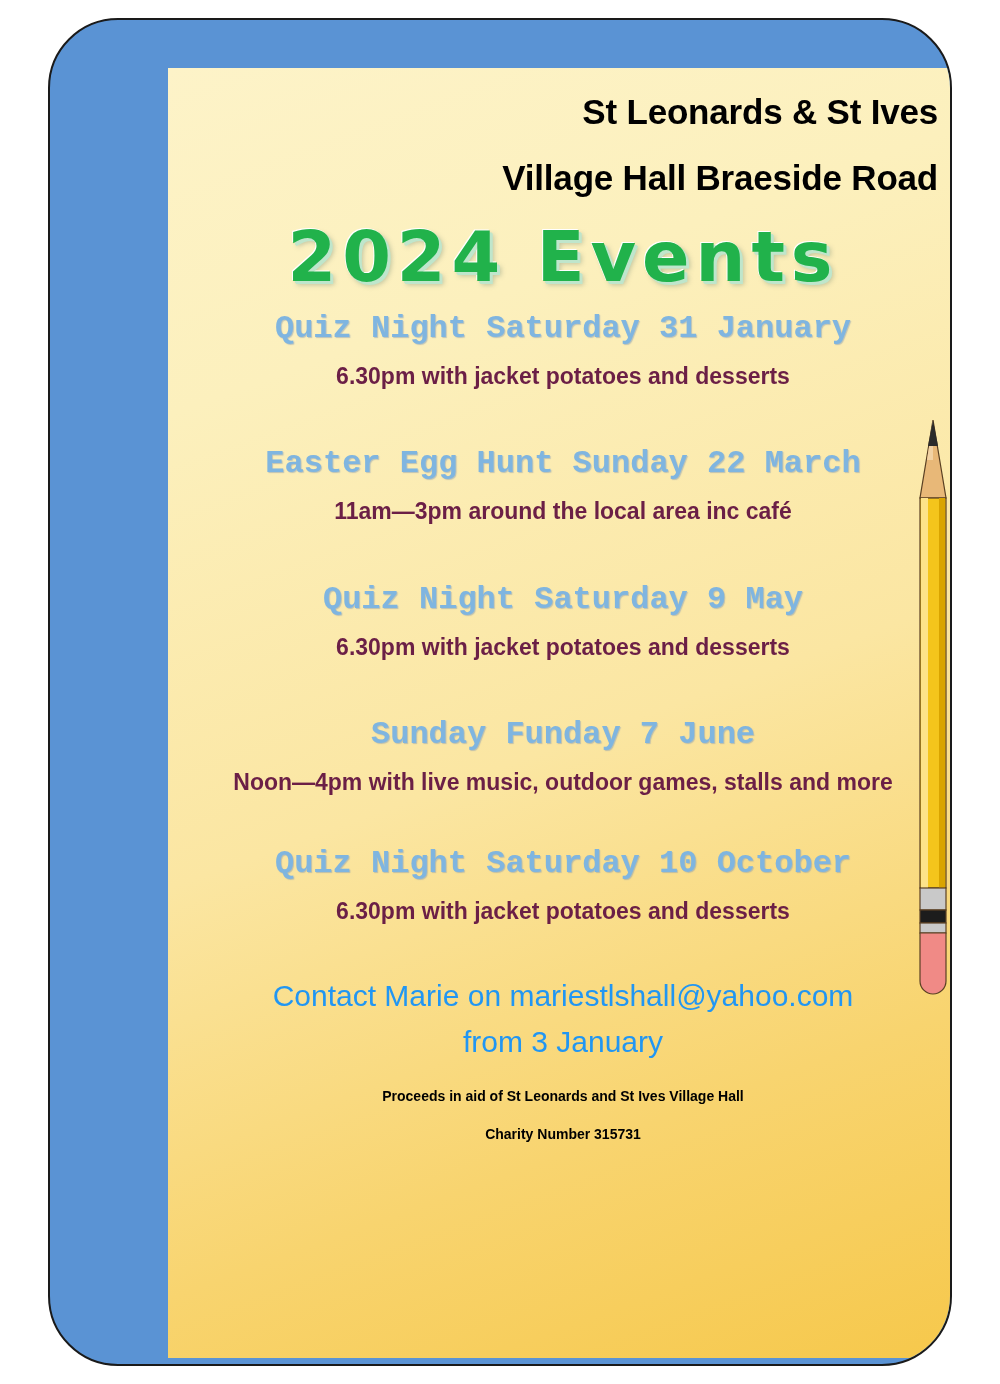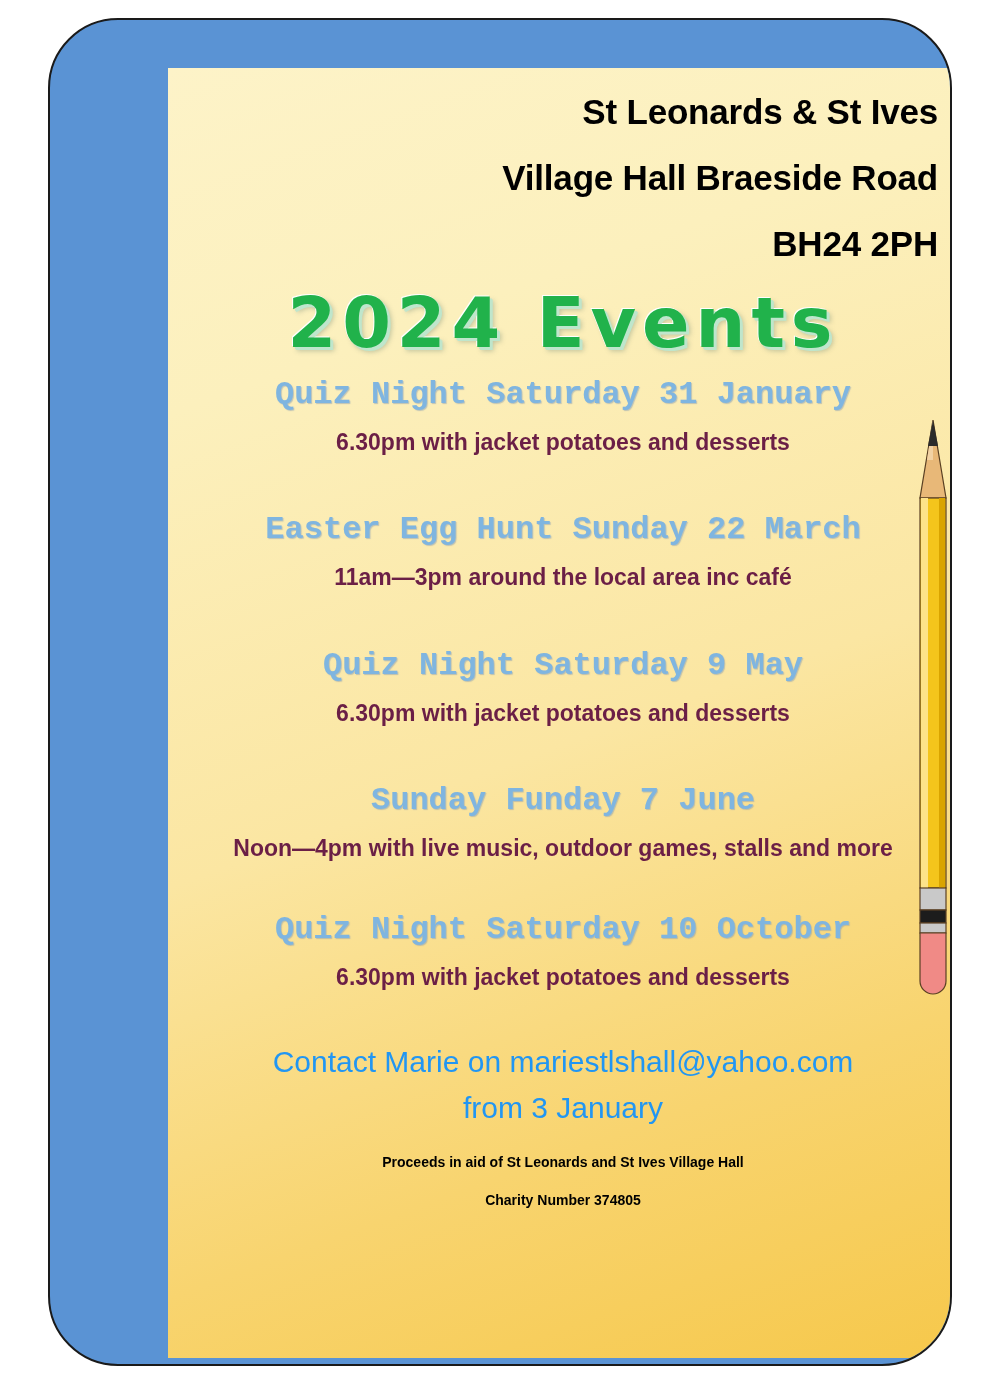--- a/index.html
+++ b/index.html
@@ -149,21 +149,20 @@
 <body>
 
 <div class="poster">
   <div class="frame-outer">
     <div class="panel">
       <div class="content">
 
         <div class="addr">
           <div class="line1">St Leonards &amp; St Ives</div>
           <div class="line2">Village Hall Braeside Road</div>
-          <div class="line3">BH24 2PH</div>
         </div>
 
         <div class="title">2024 Events</div>
 
         <div class="events">
 
           <div class="event ev-1">
             <div class="event-title">Quiz Night Saturday 31 January</div>
             <div class="event-detail">6.30pm with jacket potatoes and desserts</div>
           </div>
@@ -190,21 +189,21 @@
 
         </div>
 
         <div class="contact">
           <div>Contact Marie on mariestlshall@yahoo.com</div>
           <div>from 3 January</div>
         </div>
 
         <div class="footer">
           <div>Proceeds in aid of St Leonards and St Ives Village Hall</div>
-          <div class="charity">Charity Number 374805</div>
+          <div class="charity">Charity Number 315731</div>
         </div>
 
       </div>
 
       <svg class="pencil" viewBox="0 0 42 620" xmlns="http://www.w3.org/2000/svg">
 
         <polygon points="21,0 8,78 34,78" fill="#e8b878" stroke="#5a4023" stroke-width="1.2"></polygon>
         <polygon points="21,0 15,40 21,40" fill="#f2d2a4" stroke="none"></polygon>
 
         <polygon points="21,0 16,26 26,26" fill="#2b2b2b"></polygon>

